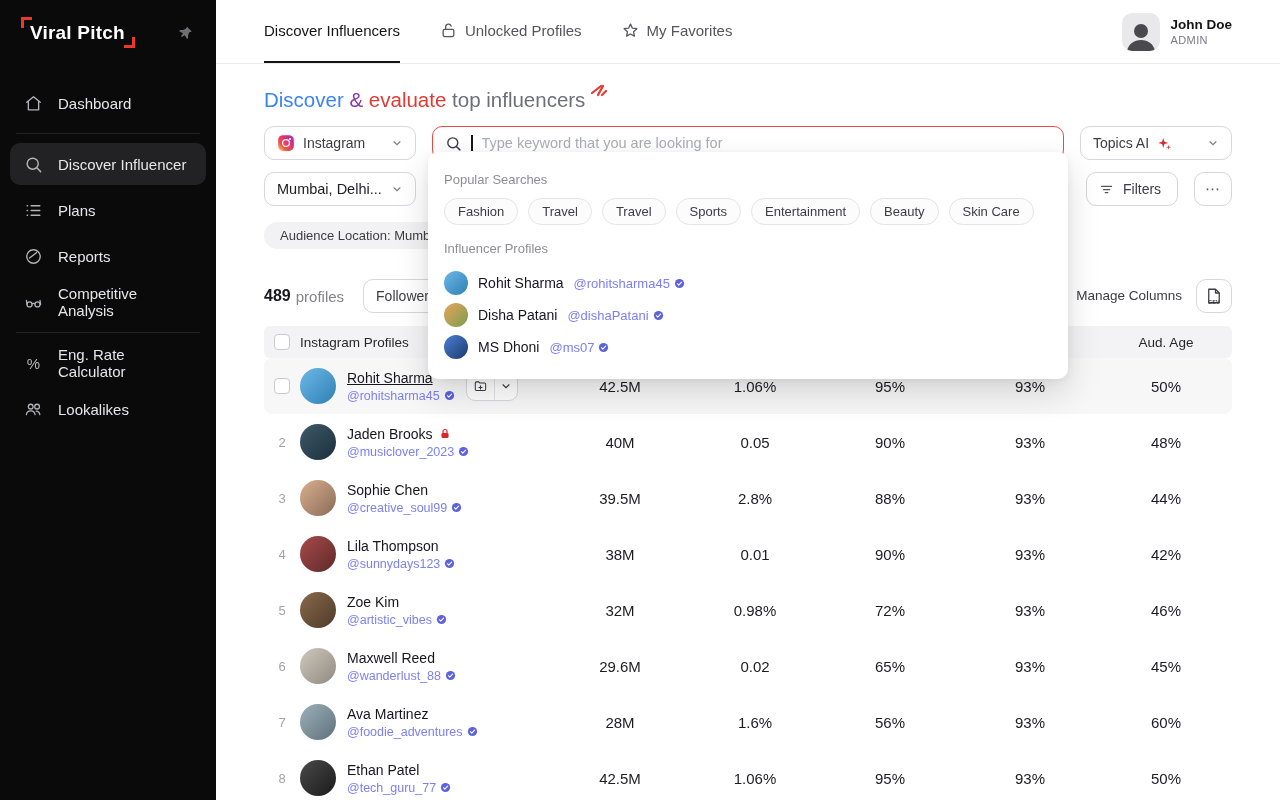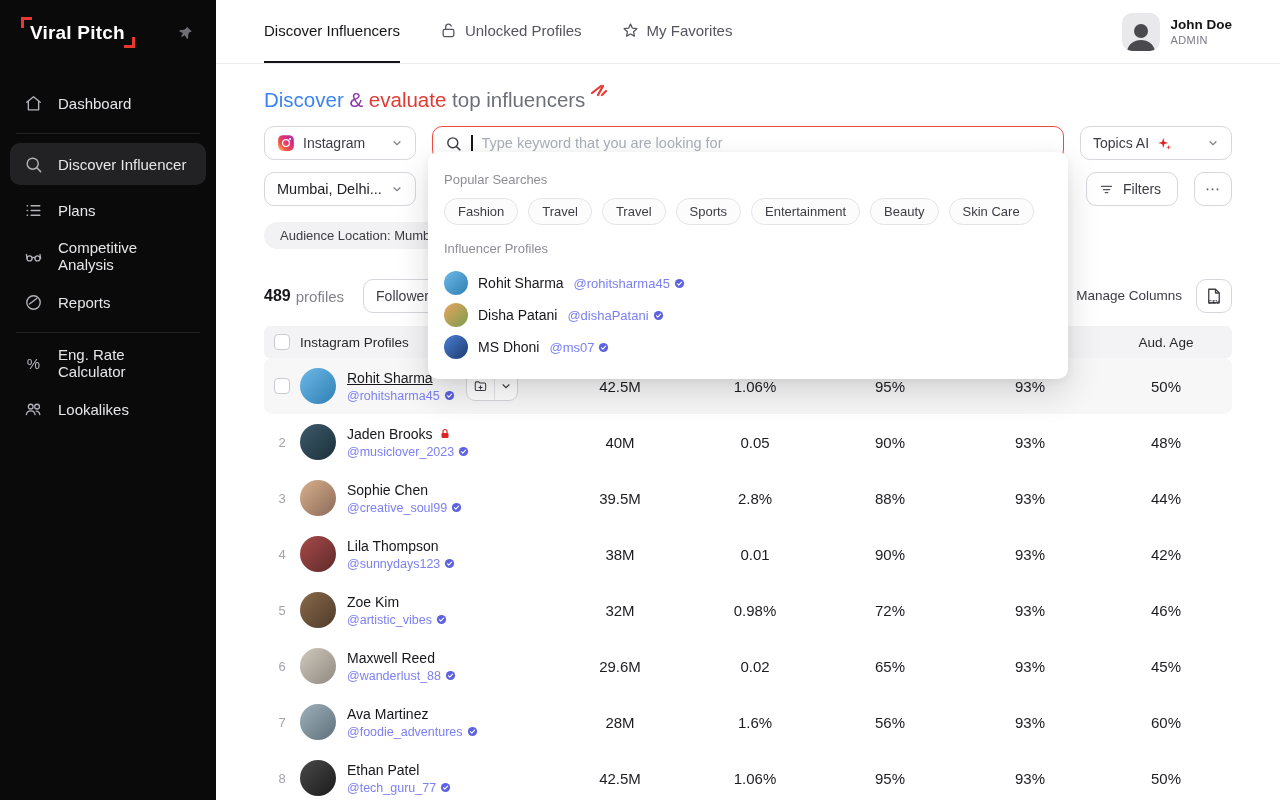--- a/index.html
+++ b/index.html
@@ -140,37 +140,37 @@
           <span class="nico">
             <svg width="19" height="19" viewBox="0 0 24 24" fill="none" stroke="currentColor" stroke-width="1.8" stroke-linecap="round">
               <path d="M9 6h11M9 12h11M9 18h11"></path>
               <path d="M4 6h.5M4 12h.5M4 18h.5"></path>
             </svg>
           </span>
           <span>Plans</span>
         </div>
         <div class="nav-item">
           <span class="nico">
+            <svg width="19" height="19" viewBox="0 0 24 24" fill="none" stroke="currentColor" stroke-width="1.7" stroke-linecap="round">
+              <circle cx="12" cy="12" r="8.5"></circle>
+              <path d="M7 14l9-7"></path>
+            </svg>
+          </span>
+          <span>Reports</span>
+        </div>
+        <div class="nav-item">
+          <span class="nico">
             <svg width="20" height="20" viewBox="0 0 24 24" fill="none" stroke="currentColor" stroke-width="1.6" stroke-linecap="round">
               <circle cx="7" cy="15" r="3.2"></circle>
               <circle cx="17" cy="15" r="3.2"></circle>
               <path d="M10.2 14.5c.6-1 3-1 3.6 0"></path>
               <path d="M3.8 15L3 10m18 5l-.8-5"></path>
             </svg>
           </span>
           <span>Competitive Analysis</span>
-        </div>
-        <div class="nav-item">
-          <span class="nico">
-            <svg width="19" height="19" viewBox="0 0 24 24" fill="none" stroke="currentColor" stroke-width="1.7" stroke-linecap="round">
-              <circle cx="12" cy="12" r="8.5"></circle>
-              <path d="M7 14l9-7"></path>
-            </svg>
-          </span>
-          <span>Reports</span>
         </div>
         <div class="nav-divider"></div>
         <div class="nav-item">
           <span class="nico">
             <span class="pct">%</span>
           </span>
           <span>Eng. Rate Calculator</span>
         </div>
         <div class="nav-item">
           <span class="nico">

